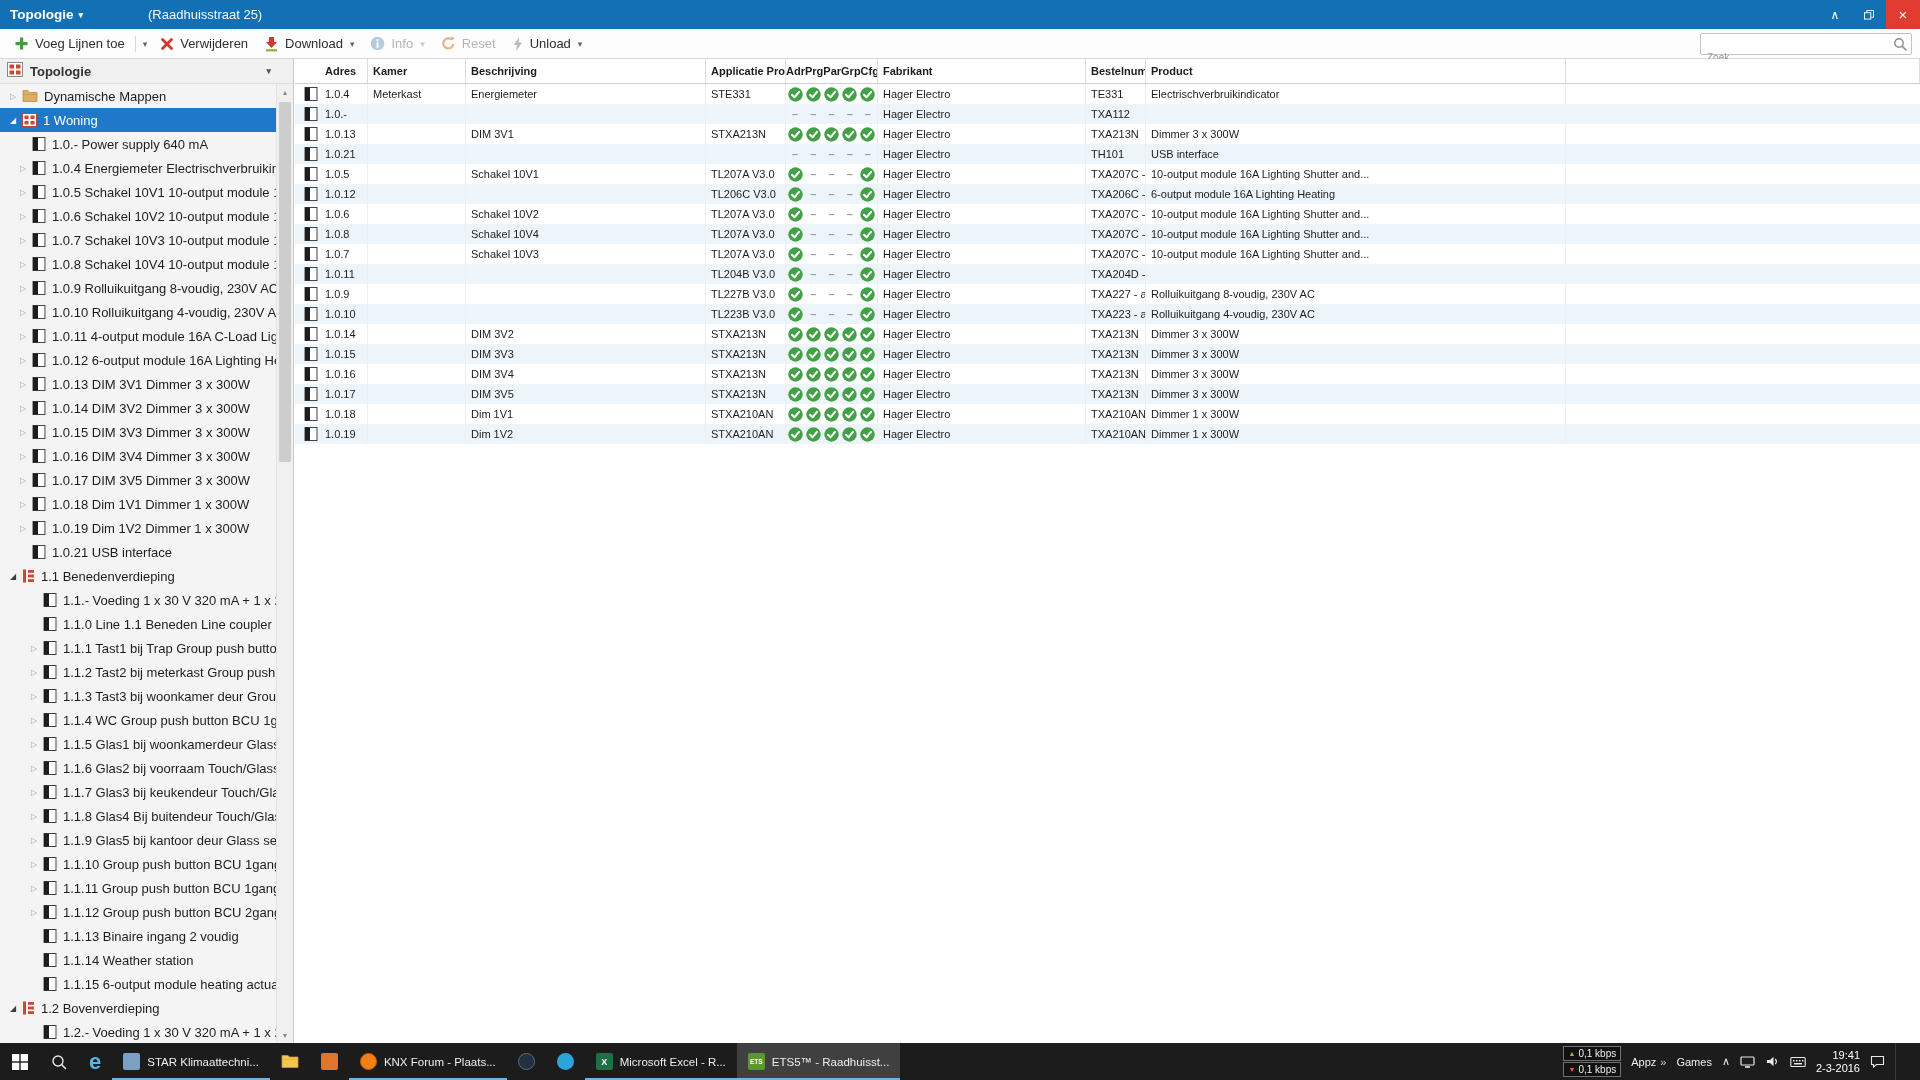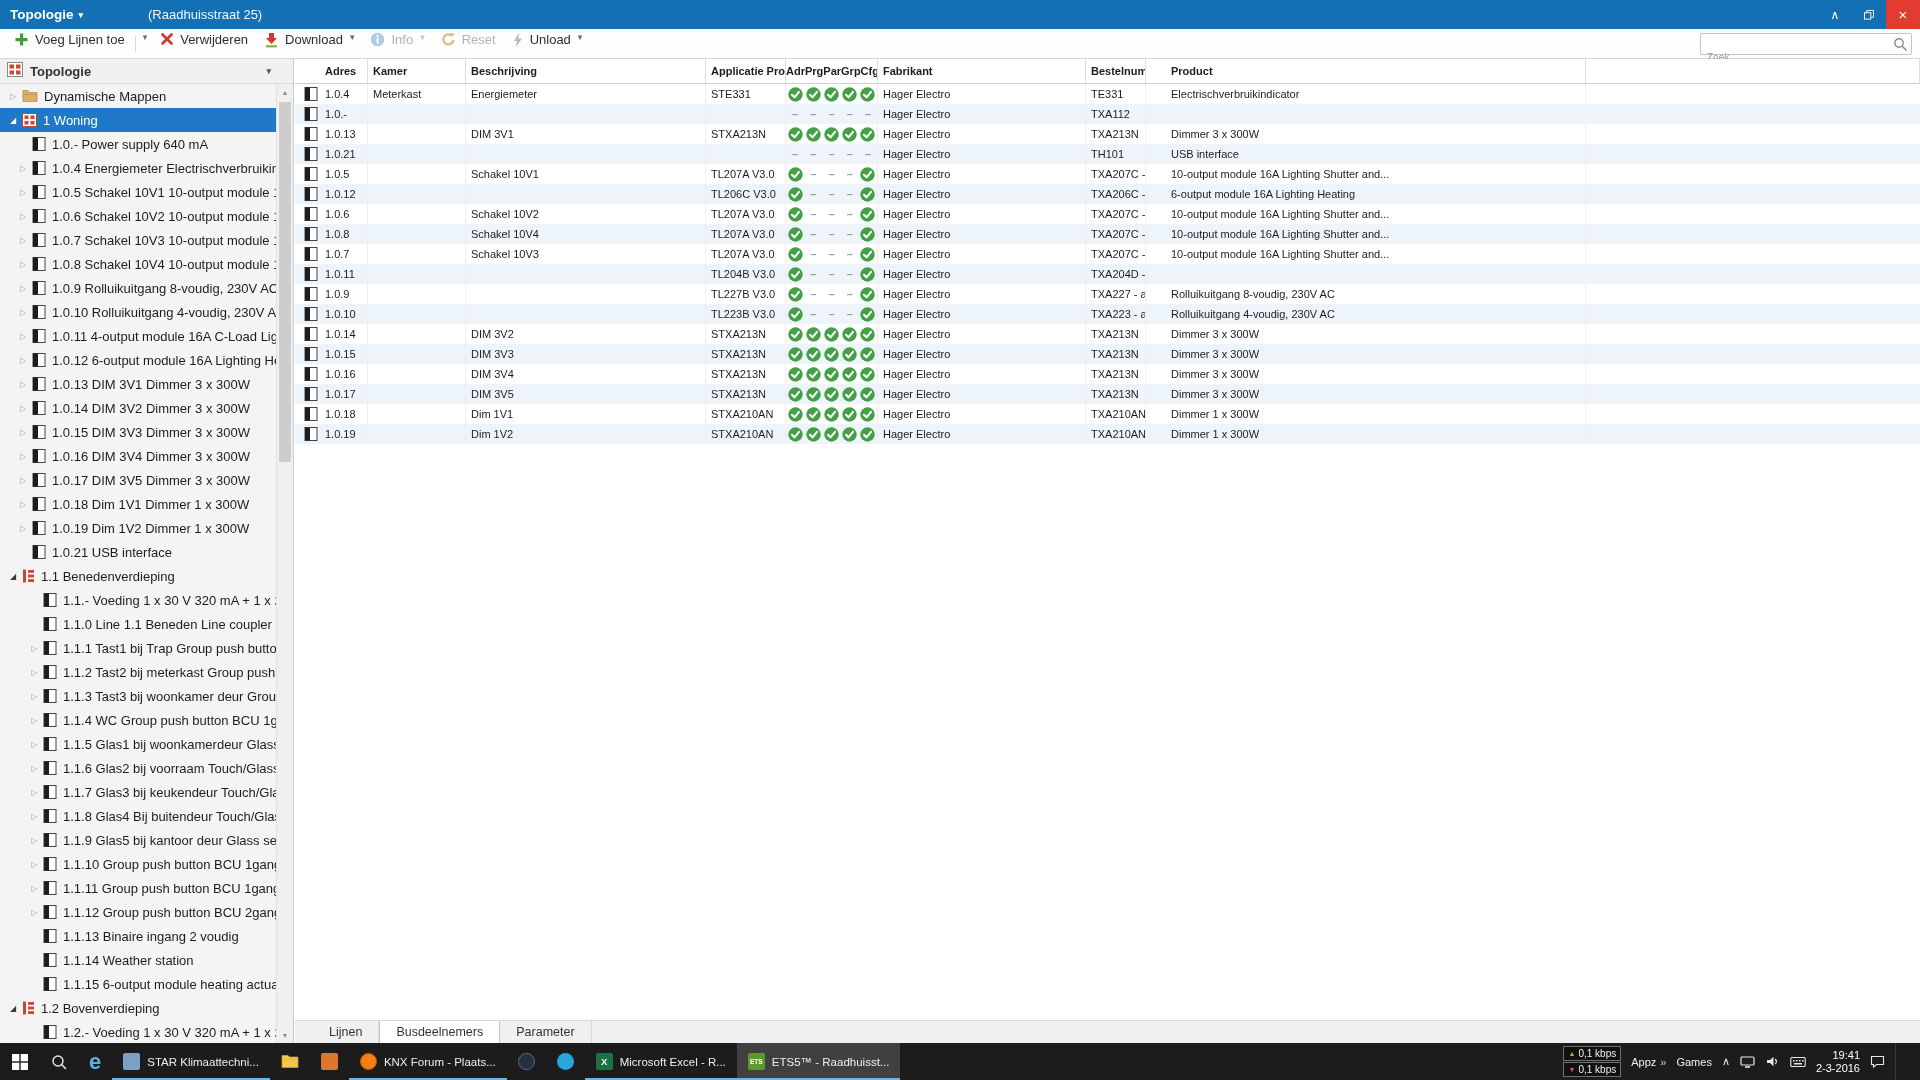--- a/index.html
+++ b/index.html
@@ -14,21 +14,21 @@
   .tb-menu .caret{font-size:9px;}
   .tb-project{font-size:13px;margin-left:55px;color:#f2f7fb;}
   .tb-controls{margin-left:auto;display:flex;height:100%;}
   .tbc{width:34px;height:100%;display:flex;align-items:center;justify-content:center;
     font-size:12px;color:#fff;}
   .tbc.close{background:#e13b32;font-size:15px;}
 
   
   .toolbar{position:absolute;top:29px;left:0;right:0;height:30px;background:#fdfdfd;
     border-bottom:1px solid #d7d7d7;display:flex;align-items:center;padding-left:6px;}
-  .tbtn{display:flex;gap:6px;padding:0 8px;height:24px;
+  .tbtn{display:flex;align-items:center;gap:6px;padding:0 8px;height:24px;
     font-size:13px;color:#2e2e2e;white-space:nowrap;}
   .tbtn .caret{font-size:9px;color:#666;margin-left:1px;}
   .tbtn.disabled{color:#b4b4b4;}
   .tbtn.disabled .caret{color:#c8c8c8;}
   .vsep{width:1px;height:16px;background:#d8d8d8;margin:0 2px;}
   .caret-only{padding:0 5px;font-size:9px;color:#666;}
   .searchbox{position:absolute;right:8px;top:4px;width:212px;height:22px;background:#fff;
     border:1px solid #c3c3c3;border-radius:2px;display:flex;align-items:center;}
   .searchbox input{flex:1;border:none;outline:none;font-size:10px;padding:0 6px;
     font-family:"Liberation Sans",sans-serif;color:#3b82f6;background:transparent;margin-top:26px;}
@@ -70,21 +70,21 @@
   .c-icon{width:25px;flex:0 0 25px;justify-content:flex-end;padding:0 2px;border-right:none;}
   .c-adres{width:48px;flex:0 0 48px;}
   .c-kamer{width:98px;flex:0 0 98px;}
   .c-beschr{width:240px;flex:0 0 240px;}
   .c-app{width:80px;flex:0 0 80px;}
   .c-status{width:92px;flex:0 0 92px;padding:0;display:flex;}
   .st{flex:1;display:flex;align-items:center;justify-content:center;}
   .st .dash{color:#9b9b9b;font-weight:bold;}
   .c-fab{width:208px;flex:0 0 208px;}
   .c-best{width:60px;flex:0 0 60px;}
-  .c-prod{width:420px;flex:0 0 420px;margin-left:20px;}
+  .c-prod{width:420px;flex:0 0 420px;}
   .c-fill{flex:1;border-right:none;}
   .thead{height:25px;background:#fff;border-bottom:1px solid #cfcfcf;font-weight:bold;}
   .thead .c{border-right:1px solid #dcdcdc;}
   .thead .c-icon{border-right:none;}
   .thead .sh{flex:1;text-align:center;font-weight:bold;}
 
   
   .tabsbar{position:absolute;left:0;right:0;bottom:0;height:23px;background:#f0f0f0;
     border-top:1px solid #d8d8d8;display:flex;align-items:stretch;padding-left:18px;}
   .tab{display:flex;align-items:center;padding:0 16px;font-size:12.5px;color:#333;
@@ -1400,31 +1400,20 @@
               <path d="M4 7.8 L6.5 10.3 L11 4.9" stroke="#fff" stroke-width="2.1" fill="none" stroke-linecap="round" stroke-linejoin="round"></path>
             </svg>
           </span>
         </div>
         <div class="c c-fab">Hager Electro</div>
         <div class="c c-best">TXA210AN</div>
         <div class="c c-prod">Dimmer 1 x 300W</div>
         <div class="c c-fill"></div>
       </div>
     </div>
-  <div class="tabsbar" id="tabs">
-      <div class="tab">
-        <span>Lijnen</span>
-      </div>
-      <div class="tab active">
-        <span>Busdeelnemers</span>
-      </div>
-      <div class="tab">
-        <span>Parameter</span>
-      </div>
-    </div>
 </div>
 
 <div class="taskbar">
   <div id="tkbuttons" style="display:flex;align-items:stretch;">
       <div class="tkb">
         <span style="display: inline-flex;">
           <svg width="18" height="18">
             <rect x="1" y="1" width="7.3" height="7.3" fill="#fff"></rect>
             <rect x="9.7" y="1" width="7.3" height="7.3" fill="#fff"></rect>
             <rect x="1" y="9.7" width="7.3" height="7.3" fill="#fff"></rect>

